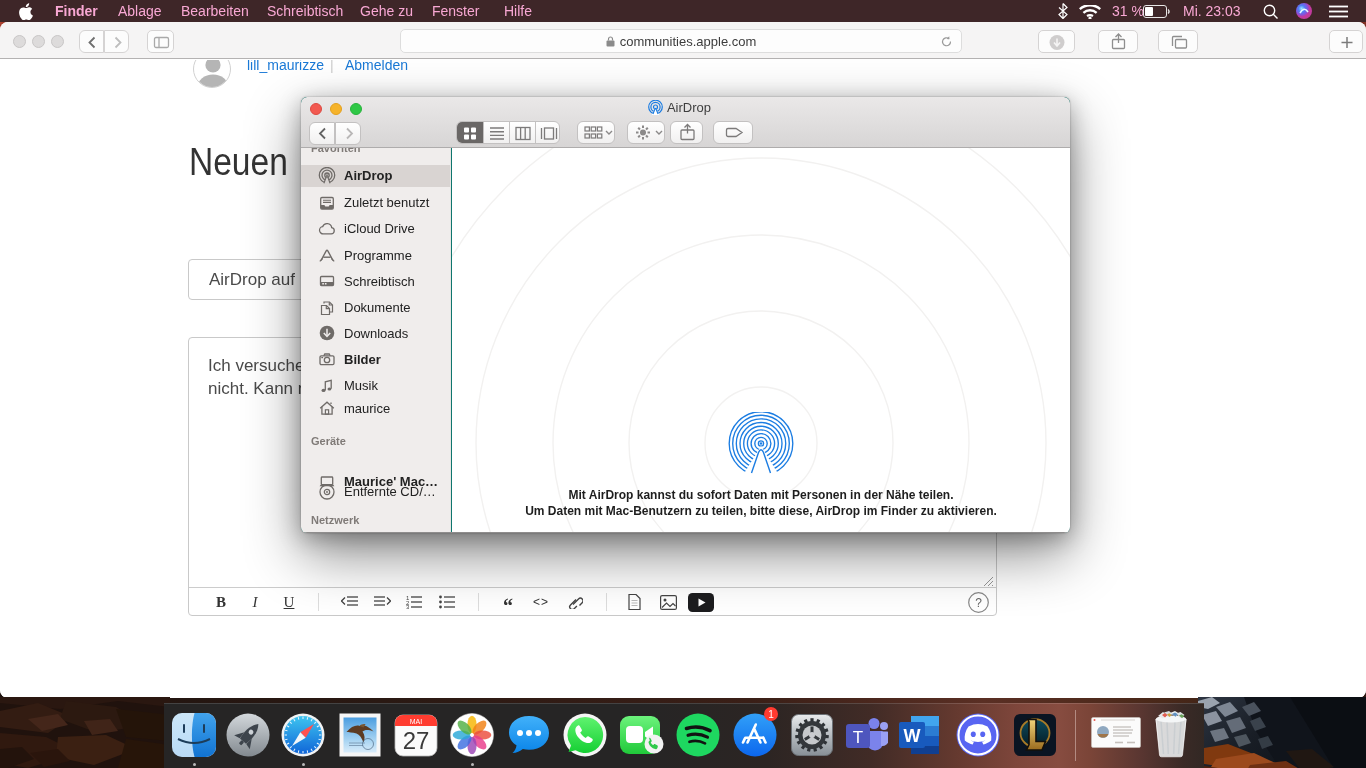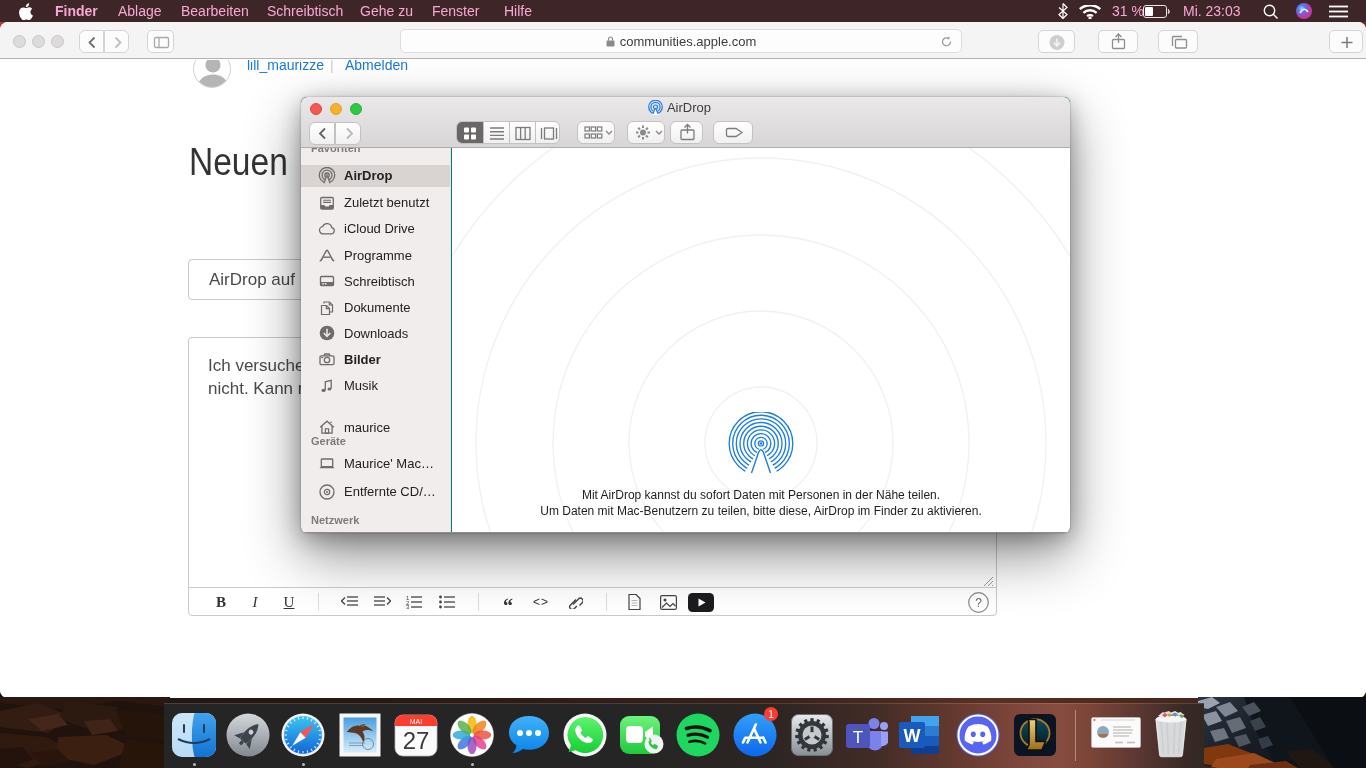--- a/index.html
+++ b/index.html
@@ -30,21 +30,21 @@
 .esep { position:absolute; top:5px; width:1px; height:18px; background:#ddd; }
 
 
 #finder { position:absolute; left:301px; top:97px; width:769px; height:436px; border-radius:6px; background:#0f766e; box-shadow:0 22px 55px rgba(0,0,0,.45), 0 5px 22px rgba(0,0,0,.28), 0 0 2px rgba(0,0,0,.35); z-index:10; overflow:hidden; }
 #fhead { position:absolute; left:0; top:0; width:769px; height:51px; background:linear-gradient(#eae8e8,#d7d5d5); border-bottom:1px solid #aeacac; border-radius:6px 6px 0 0; }
 .tl { position:absolute; top:6px; width:12px; height:12px; border-radius:50%; }
 #ftitle { position:absolute; left:0; top:0; width:100%; height:22px; text-align:center; font-size:13px; color:#3e3e3e; line-height:22px; padding-right:12px; }
 .fbtn { position:absolute; background:linear-gradient(#fff,#f1f0f0); border:1px solid #c3c1c1; border-radius:6px; display:flex; align-items:center; justify-content:center; }
 #fsearch { position:absolute; left:531px; top:24px; width:231px; height:23px; background:#fff; border:1px solid #c6c4c4; border-radius:4px; color:#9a9a9a; font-size:13px; }
 #fsidebar { position:absolute; left:0; top:51px; width:150px; height:385px; background:#f0edec; overflow:hidden; border-right:1px solid #e7e4e3; }
-#fcontent { position:absolute; left:151px; top:51px; width:618px; height:472px; background:#fff; overflow:hidden; }
+#fcontent { position:absolute; left:151px; top:51px; width:618px; height:472px; background:#fff; overflow:hidden;font-weight:bold; }
 .srow { position:absolute; left:0; width:150px; height:22px; display:flex; align-items:center; font-size:13px; color:#222; }
 .srow svg { position:absolute; left:17px; }
 .srow span { position:absolute; left:43px; }
 .shead { position:absolute; left:10px; font-size:11px; font-weight:bold; color:#7f7a77; }
 #fbottom { position:absolute; left:0; bottom:0; width:769px; height:1px; background:#8f8d8d; }
 
 
 #dock { position:absolute; left:164px; top:703px; width:1040px; height:65px; z-index:20;
   background:linear-gradient(90deg, #262525 0%, #262525 46%, #2c2523 58%, #412b26 68%, #64392f 76%, #7e463b 82%, #874c40 86%, #7b4538 89%, #593631 94%, #3a2a26 98%, #322824 100%);
   border-top:1px solid rgba(255,255,255,.14); }
@@ -453,32 +453,32 @@
         <span>Bilder</span>
       </div>
     <div class="srow" style="top:226.5px;padding-left:28px;">
         <svg width="18" height="18" style="top:2px;">
           <path d="M7.3 13.2 V4.8 L13.2 3.4 V11.8" fill="none" stroke="#6f6b68" stroke-width="1.3"></path>
           <ellipse cx="5.5" cy="13.4" rx="2" ry="1.6" fill="#6f6b68"></ellipse>
           <ellipse cx="11.4" cy="12" rx="1.9" ry="1.5" fill="#6f6b68"></ellipse>
         </svg>
         <span>Musik</span>
       </div>
-    <div class="srow" style="top:268px;padding-left:48px;">
+    <div class="srow" style="top:249px;padding-left:48px;">
         <svg width="18" height="18" style="top:2px;">
           <g fill="none" stroke="#6f6b68" stroke-width="1.3">
             <path d="M2.2 9.2 L9 3.2 L15.8 9.2"></path>
             <path d="M3.9 7.8 V15.2 h10.2 V7.8"></path>
             <path d="M13 4.9 V3.4"></path>
           </g>
           <rect x="7.4" y="10.8" width="3.2" height="4.4" fill="none" stroke="#6f6b68" stroke-width="1.2"></rect>
         </svg>
         <span>maurice</span>
       </div>
-    <div class="srow" style="top:304px;">
+    <div class="srow" style="top:322px;font-weight:bold;">
         <svg width="18" height="18" style="top:2px;">
           <rect x="3.3" y="5" width="11.4" height="7.6" rx="0.8" fill="none" stroke="#6f6b68" stroke-width="1.3"></rect>
           <path d="M1.6 14.2 h14.8 l-1.2 -1.6 H2.8 Z" fill="#6f6b68"></path>
         </svg>
         <span>Maurice' Mac…</span>
       </div>
     <div class="srow" style="top:332.5px;">
         <svg width="18" height="18" style="top:2px;">
           <circle cx="9" cy="9" r="7" fill="none" stroke="#6f6b68" stroke-width="1.3"></circle>
           <circle cx="9" cy="9" r="2.7" fill="none" stroke="#6f6b68" stroke-width="1.2"></circle>

